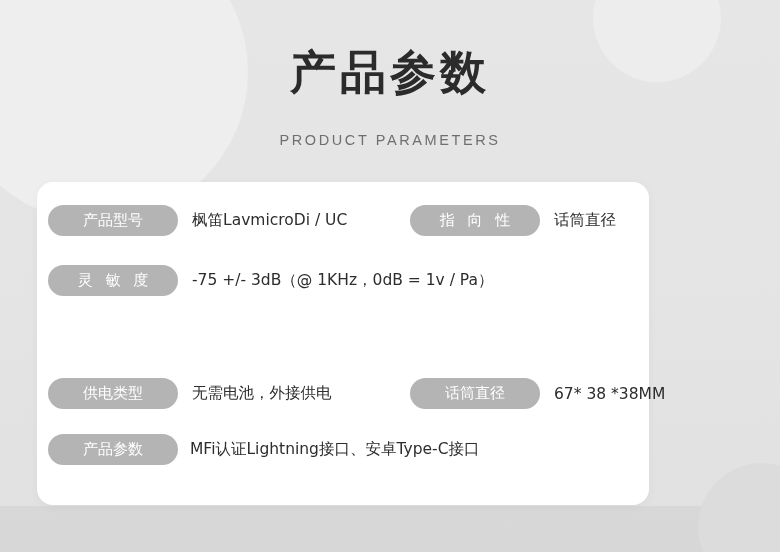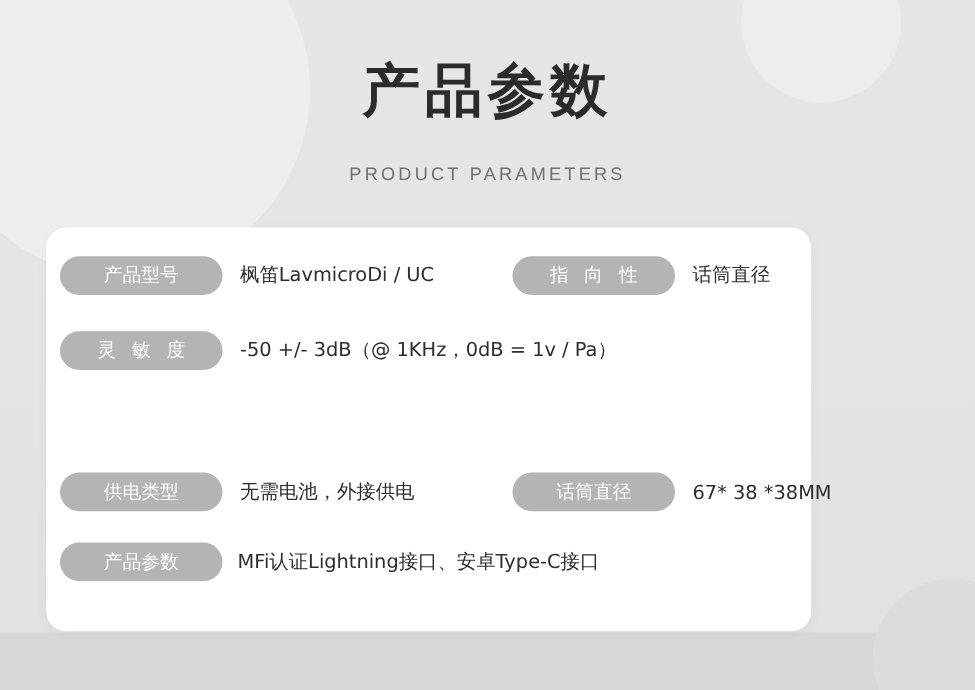--- a/index.html
+++ b/index.html
@@ -170,21 +170,21 @@
       </div>
       <div class="cell right">
         <div class="pill spaced">指 向 性</div>
         <div class="value">话筒直径</div>
       </div>
     </div>
 
     <div class="spec-row r2">
       <div class="cell left">
         <div class="pill spaced">灵 敏 度</div>
-        <div class="value">-50 +/- 3dB（@ 1KHz，0dB = 1v / Pa）</div>
+        <div class="value">-75 +/- 3dB（@ 1KHz，0dB = 1v / Pa）</div>
       </div>
     </div>
 
 
     <div class="spec-row r4">
       <div class="cell left">
         <div class="pill">供电类型</div>
         <div class="value">无需电池，外接供电</div>
       </div>
       <div class="cell right">

